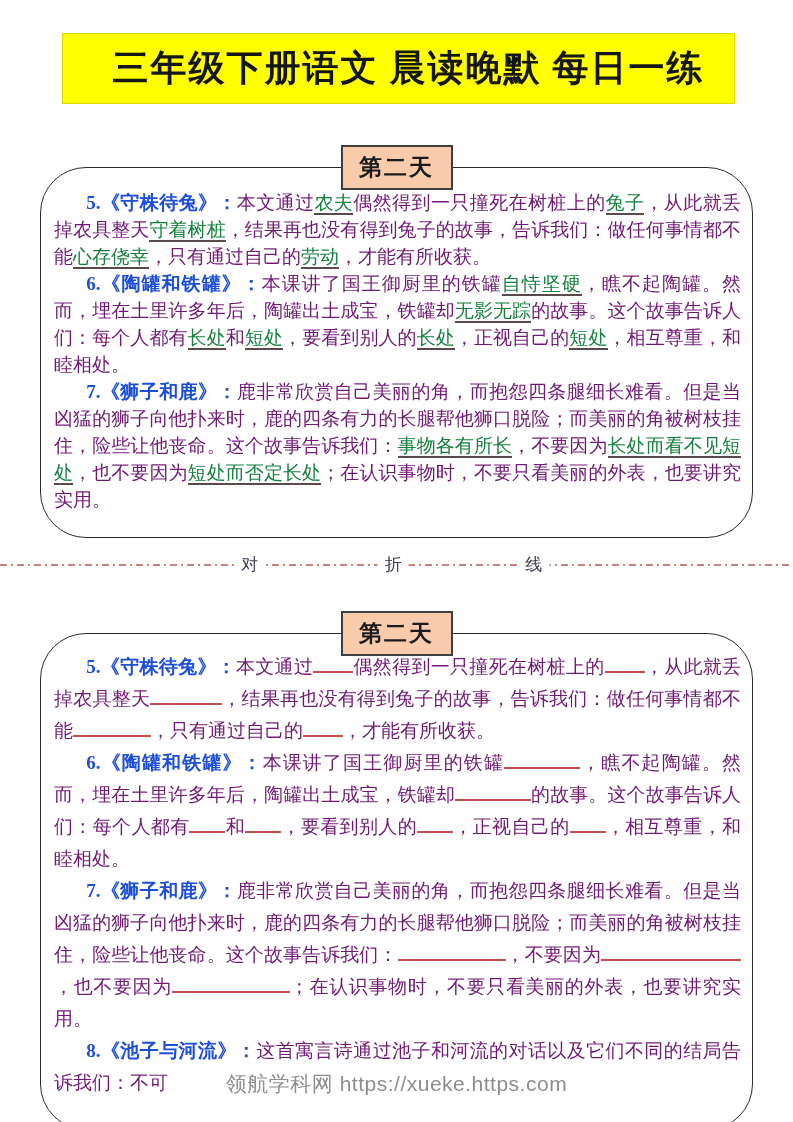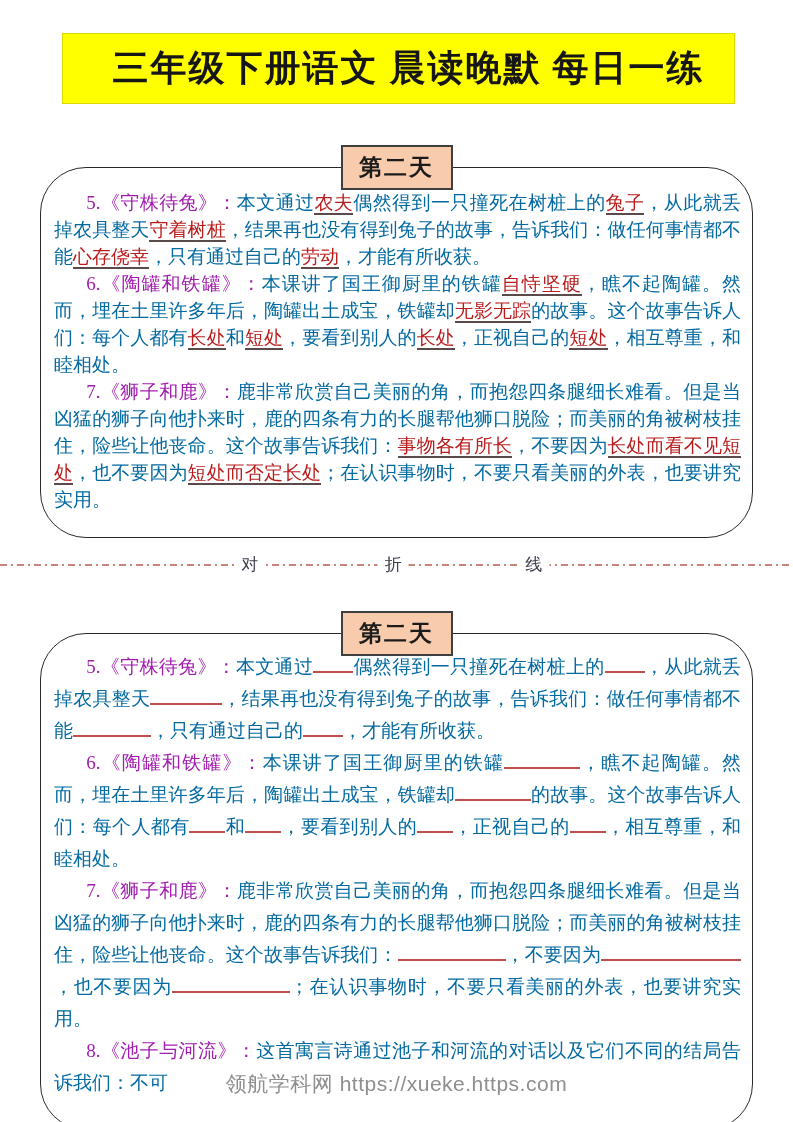--- a/index.html
+++ b/index.html
@@ -64,26 +64,26 @@
   .para {
     font-size: 19px;
     line-height: 27px;
     text-align: justify;
     text-indent: 1.7em;
     color: #1c1c1c;
     font-weight: 500;
   }
   .box-2 .para { line-height: 32px; }
   .seg-title {
-    color: #a21caf;
-    font-weight: normal;
+    color: #1d4ed8;
+    font-weight: bold;
   }
-  .seg-normal { color: #0369a1; margin-top: 7px; }
+  .seg-normal { color: #701a75; margin-top: 7px; }
   .seg-answer {
-    color: #b91c1c;
+    color: #15803d;
     border-bottom: 2px solid #5a4a4a;
     padding-bottom: 0px;
   }
   .seg-blank {
     display: inline-block;
     height: 0.85em;
     border-bottom: 2px solid #C0504D;
     vertical-align: baseline;
   }
   

